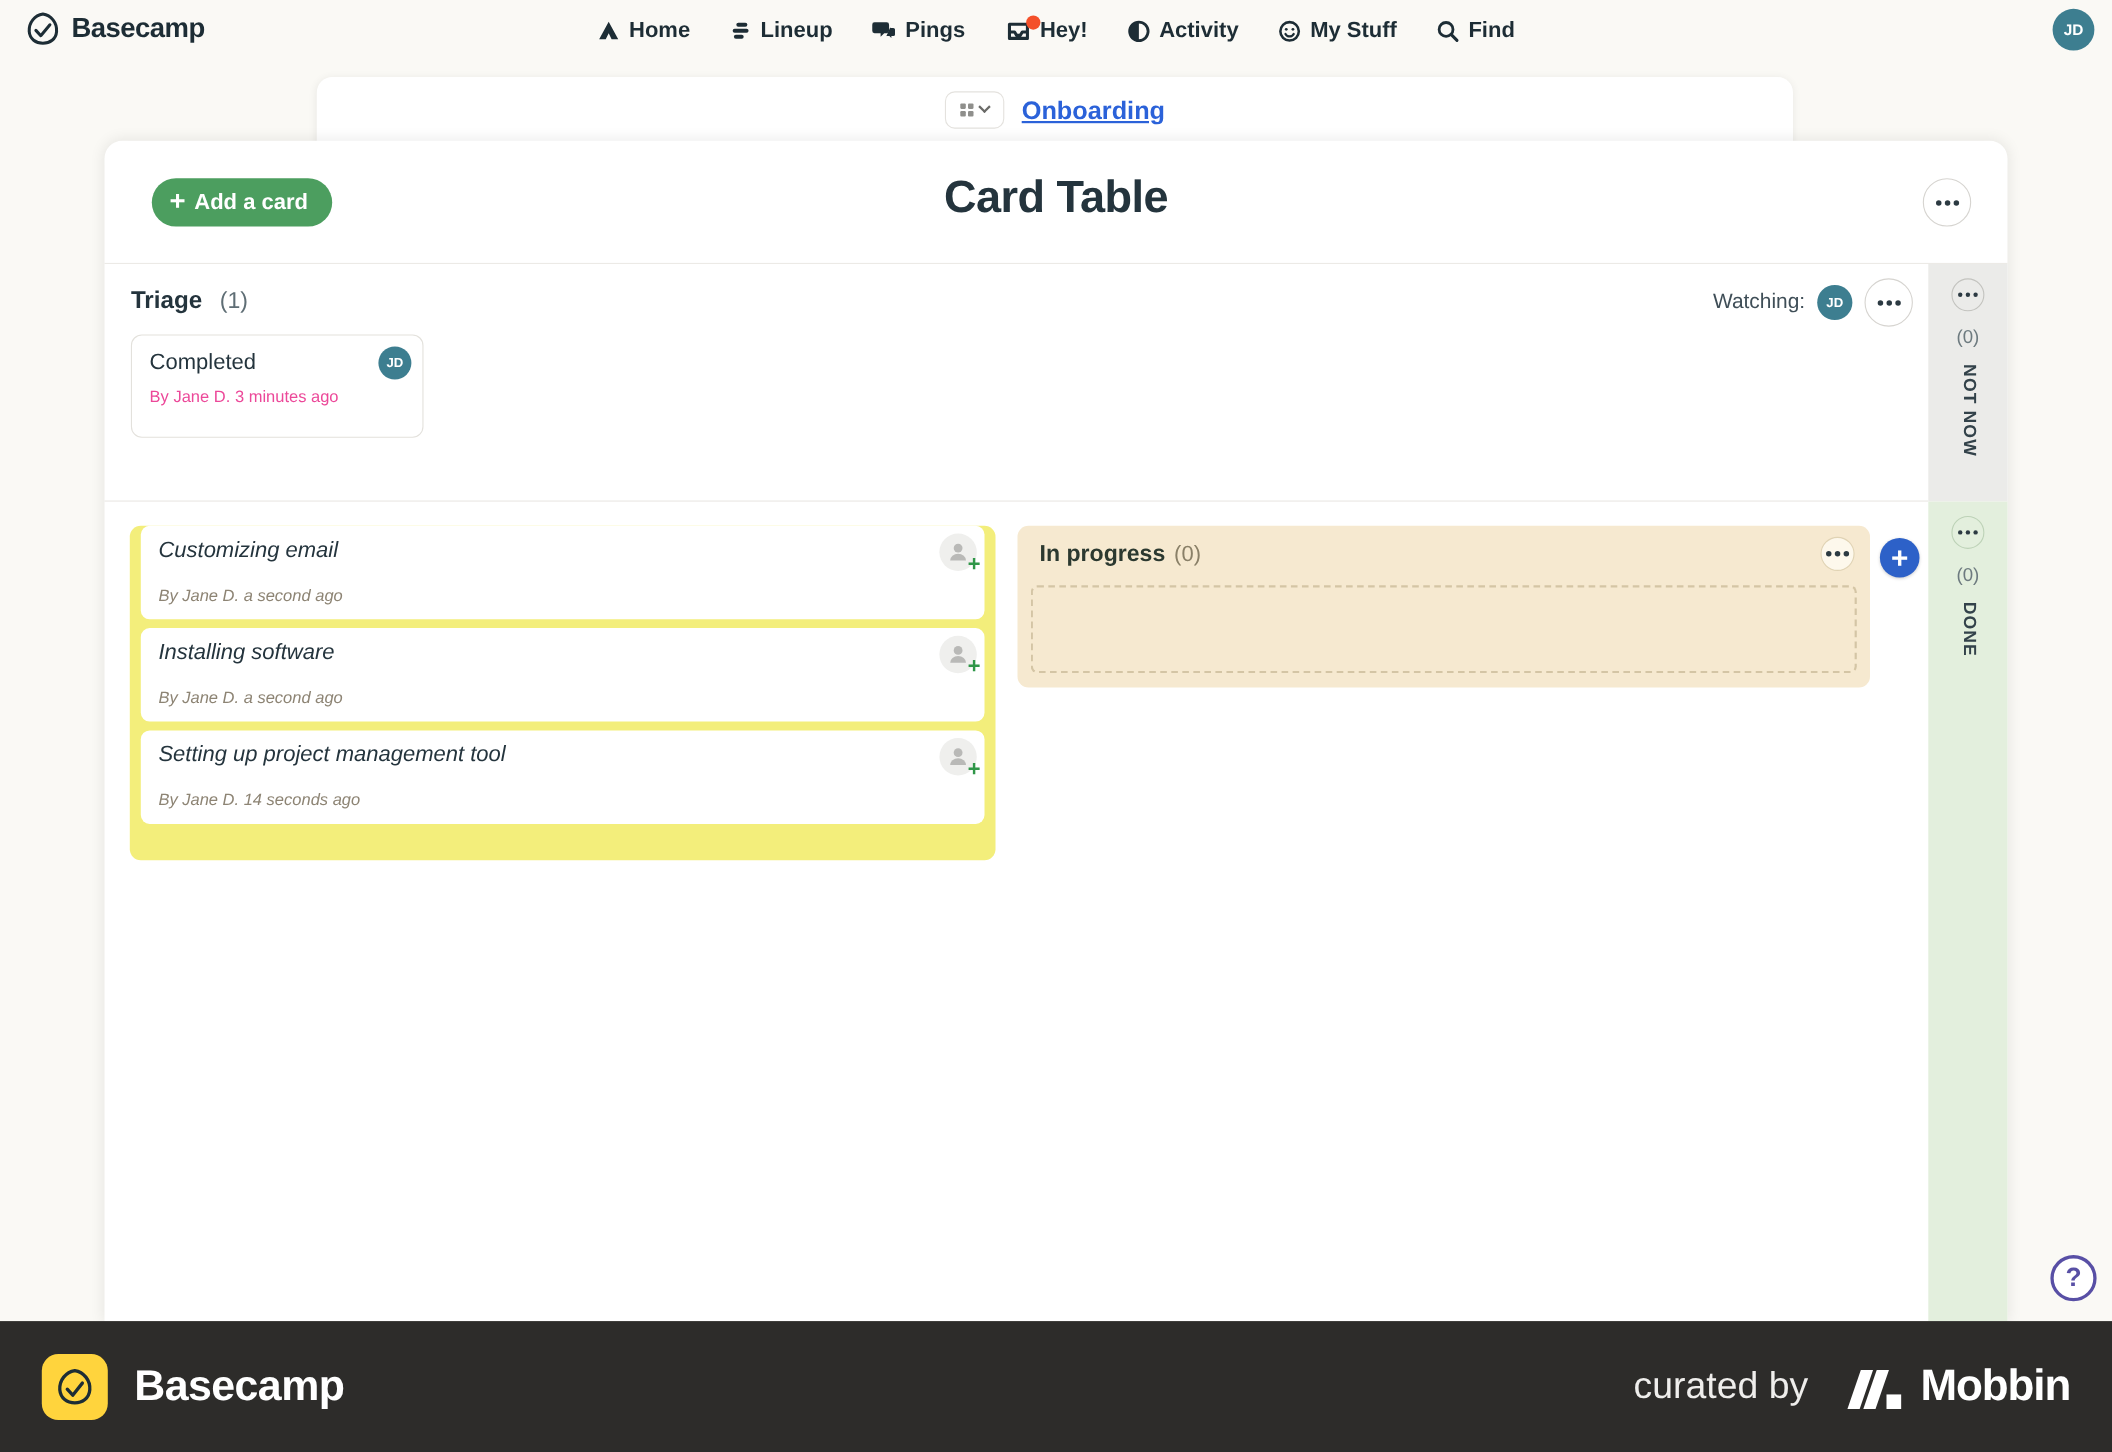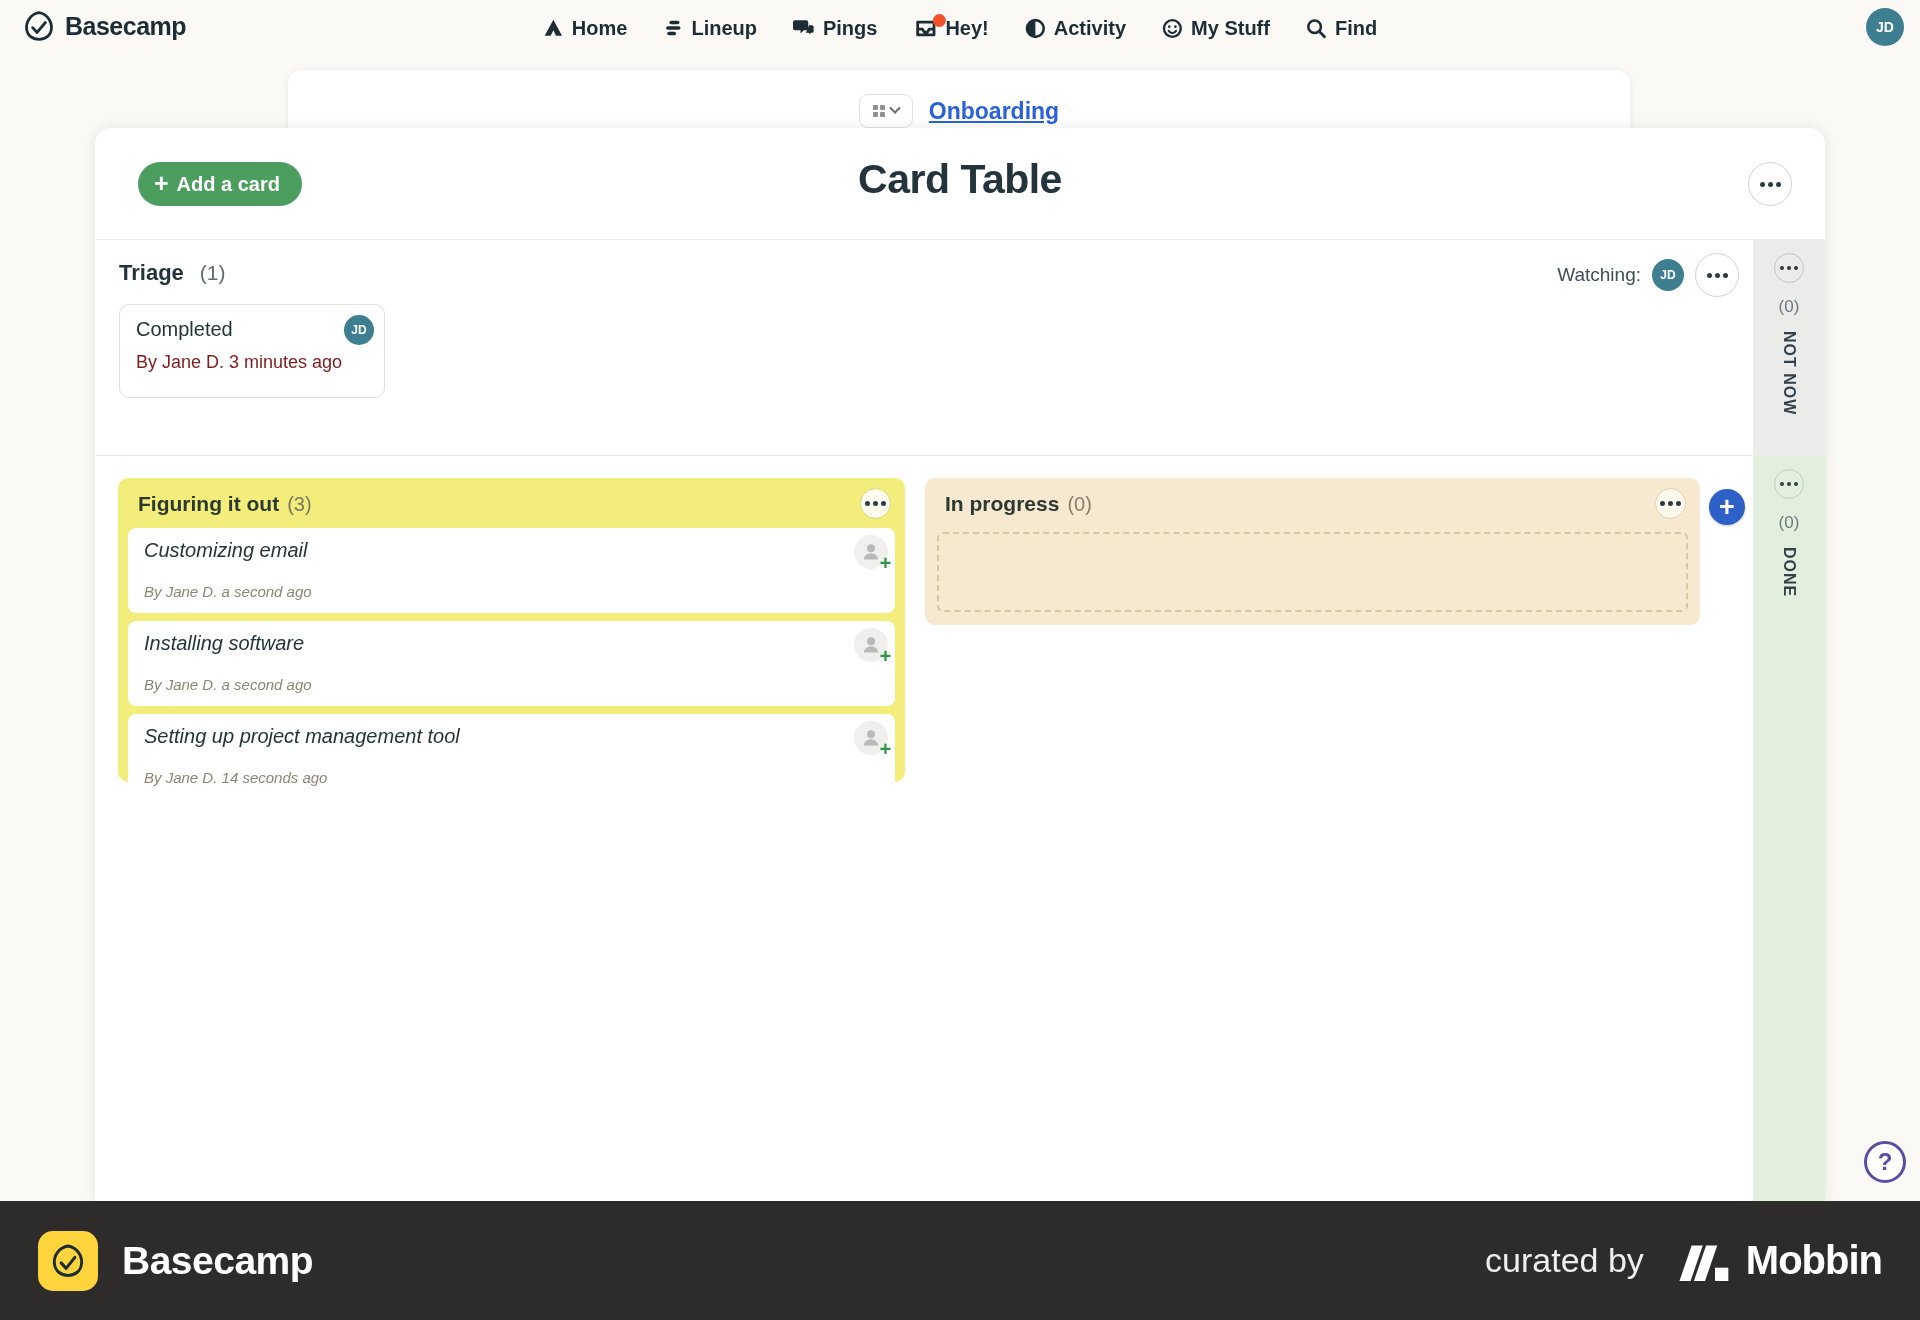--- a/index.html
+++ b/index.html
@@ -14,21 +14,21 @@
   .brand-name { font-size:25px; font-weight:800; letter-spacing:-0.5px; }
   .nav-items { position:absolute; left:50%; transform:translateX(-50%); top:0; height:56px; display:flex; align-items:center; gap:36px; }
   .nav-item { display:flex; align-items:center; gap:8px; font-size:20px; font-weight:700; color:#1d2d35; cursor:pointer; position:relative; }
   .nav-item svg { display:block; }
   .hey-dot { position:absolute; width:13px; height:13px; background:#f4502a; border-radius:50%; top:-4px; left:19px; }
   .avatar { border-radius:50%; background:#3d7e90; color:#fff; font-weight:700; display:flex; align-items:center; justify-content:center; }
   .nav-avatar { position:absolute; right:16px; top:8px; width:38px; height:38px; font-size:14px; }
 
   
   .crumb-card { position:absolute; left:288px; top:70px; width:1342px; height:120px; background:#fff; border-radius:14px; box-shadow:0 1px 8px rgba(0,0,0,0.07); }
-  .crumb-row { display:flex; justify-content:center; align-items:center; gap:16px; padding-top:24px; }
+  .crumb-row { display:flex; justify-content:center; align-items:center; gap:16px; padding-top:13px; }
   .grid-btn { width:54px; height:34px; border:1px solid #e4e2de; border-radius:9px; background:#fff; display:flex; align-items:center; justify-content:center; gap:6px; cursor:pointer; }
   .grid-glyph { display:grid; grid-template-columns:5px 5px; grid-template-rows:5px 5px; gap:2px; }
   .grid-glyph i { background:#8f8f8c; border-radius:1px; }
   .chev { width:8px; height:8px; border-right:2px solid #6a6a67; border-bottom:2px solid #6a6a67; transform:rotate(45deg) translate(-2px,-2px); }
   .crumb-link { font-size:23px; font-weight:800; color:#2b62d9; text-decoration:underline; cursor:pointer; }
 
   
   .board { position:absolute; left:95px; top:128px; width:1730px; height:1073px; background:#fff; border-radius:16px 16px 0 0; box-shadow:0 0 14px rgba(0,0,0,0.09); }
 
   .board-header { position:absolute; top:0; left:0; right:0; height:112px; border-bottom:1px solid #eceae6; }
@@ -38,21 +38,21 @@
   .dots-btn { background:#fff; border:1px solid #d6d4d0; border-radius:50%; display:flex; align-items:center; justify-content:center; gap:3px; cursor:pointer; }
   .dots-btn i { width:5px; height:5px; background:#2c3a42; border-radius:50%; }
   .header-dots { position:absolute; right:33px; top:34px; width:44px; height:44px; }
 
   
   .triage { position:absolute; top:112px; left:0; right:72px; height:216px; border-bottom:1px solid #e9e7e3; }
   .section-title { position:absolute; left:24px; top:20px; font-size:22px; font-weight:800; color:#24343d; display:flex; gap:16px; align-items:baseline; }
   .count { font-weight:400; color:#5f6e75; font-size:21px; }
   .mini-card { position:absolute; left:24px; top:64px; width:266px; height:94px; background:#fff; border:1px solid #e3e1dc; border-radius:10px; padding:13px 16px; cursor:pointer; }
   .mini-card .card-title { font-size:20px; color:#24343d; }
-  .mini-card .byline { font-size:18px; color:#7f1d1d; margin-top:11px; }
+  .mini-card .byline { font-size:15px; color:#ec4899; margin-top:11px; }
   .card-avatar { position:absolute; right:10px; top:10px; width:30px; height:30px; font-size:12px; }
   .watching { position:absolute; right:14px; top:12px; height:46px; display:flex; align-items:center; gap:11px; }
   .watching-label { font-size:19px; color:#3f4e57; }
   .watch-avatar { width:32px; height:32px; font-size:12px; }
   .watch-dots { width:44px; height:44px; }
 
   
   .strip { position:absolute; right:0; width:72px; display:flex; flex-direction:column; align-items:center; padding-top:13px; gap:14px; }
   .strip-notnow { top:112px; height:216px; background:#ebebe9; }
   .strip-done { top:328px; height:745px; background:#e3efdd; border-radius:0 0 0 0; }
@@ -246,31 +246,20 @@
       <div class="dots-btn">
           <i></i>
           <i></i>
           <i></i>
         </div>
       <span class="strip-count">(0)</span>
       <span class="strip-label">DONE</span>
     </div>
 
     <div class="col col-yellow">
-      <div class="col-header">
-        <div class="col-title">
-          <span>Figuring it out</span>
-          <span class="count">(3)</span>
-        </div>
-        <div class="dots-btn col-dots">
-            <i></i>
-            <i></i>
-            <i></i>
-          </div>
-      </div>
       <div class="cards">
         <div class="kcard">
           <div class="card-title">Customizing email</div>
           <div class="byline">By Jane D. a second ago</div>
           <span class="assign">
             <svg width="24" height="24" viewBox="0 0 18 18">
                 <circle cx="9" cy="6.2" r="3" fill="#b9b9b7"></circle>
                 <path d="M3.6 14.6 a5.4 4.6 0 0 1 10.8 0 z" fill="#b9b9b7"></path>
               </svg>
             <span class="mini-plus">+</span>

